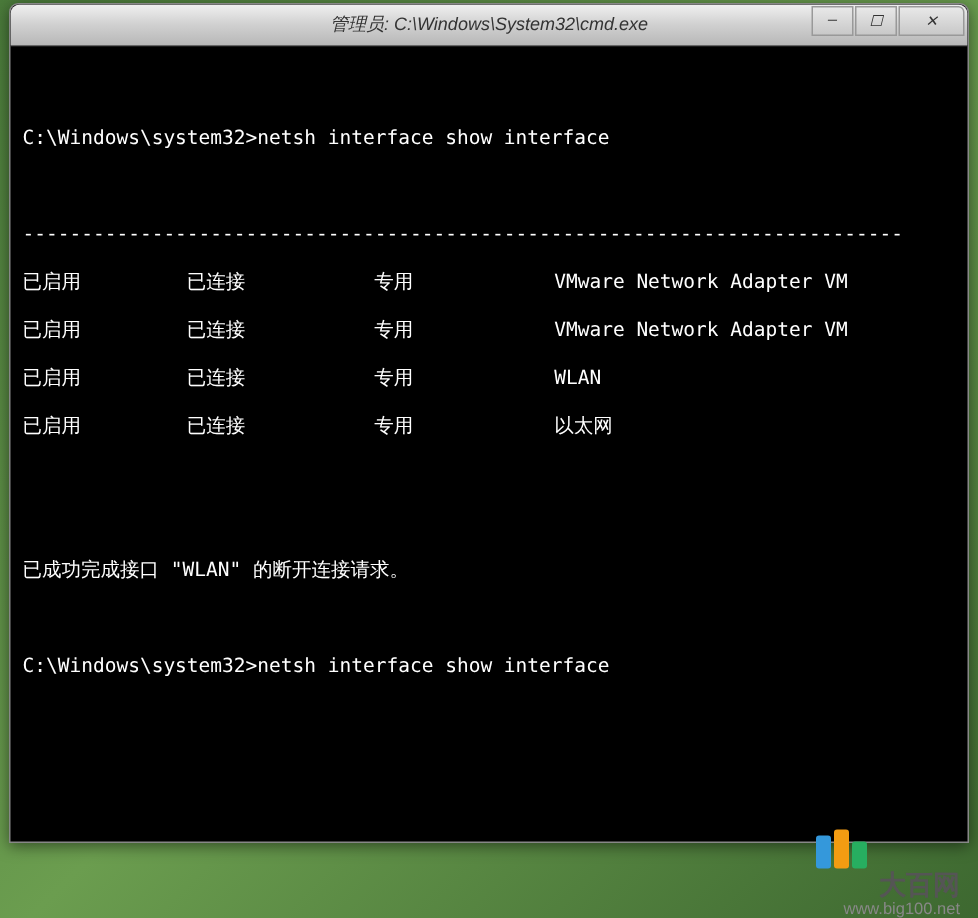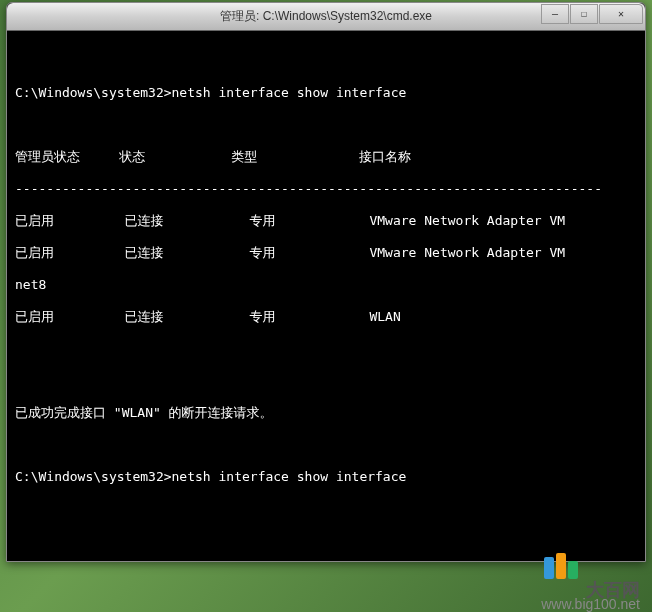--- a/index.html
+++ b/index.html
@@ -24,20 +24,21 @@
     }
     .titlebar {
       height: 28px;
       background: linear-gradient(180deg, #f0f0f0 0%, #d0d0d0 50%, #b8b8b8 100%);
       border-radius: 6px 6px 0 0;
       display: flex;
       align-items: center;
       justify-content: center;
       position: relative;
       border-bottom: 1px solid #666;
+      font-style: italic;
     }
     .titlebar-text {
       color: #333;
       font-size: 12px;
       font-family: "Microsoft YaHei", sans-serif;
     }
     .window-controls {
       position: absolute;
       right: 2px;
       top: 1px;
@@ -92,47 +93,46 @@
       color: #555;
       font-size: 18px;
       font-family: "Microsoft YaHei", sans-serif;
       font-weight: bold;
       margin-top: 48px;
     }
     .wm-url {
       position: absolute;
       bottom: 0;
       right: 12px;
-      font-size: 14px;
+      font-size: 11px;
       color: #888;
       font-family: Arial, sans-serif;
     }
   </style>
 </head>
 <body>
 
 <div class="window">
   <div class="titlebar">
     <span class="titlebar-text">管理员: C:\Windows\System32\cmd.exe</span>
     <div class="window-controls">
       <div class="win-btn">—</div>
       <div class="win-btn">☐</div>
       <div class="win-btn close">✕</div>
     </div>
   </div>
   <div class="terminal">
 <div class="prompt-line"> </div>
 <div class="prompt-line"><span>C:\Windows\system32&gt;</span><span>netsh interface show interface</span></div>
 <div class="prompt-line"> </div>
-<div class="prompt-line"><span>管理员状态</span>     <span>状态</span>           <span>类型</span>             <span>接口名称</span></div>
 <div class="prompt-line divider-line">---------------------------------------------------------------------------</div>
 <div class="prompt-line"><span>已启用</span>         <span>已连接</span>           <span>专用</span>            <span>VMware Network Adapter VM</span></div>
 <div class="prompt-line"><span>已启用</span>         <span>已连接</span>           <span>专用</span>            <span>VMware Network Adapter VM</span></div>
-<div class="prompt-line">net8</div>
 <div class="prompt-line"><span>已启用</span>         <span>已连接</span>           <span>专用</span>            <span>WLAN</span></div>
+<div class="prompt-line"><span>已启用</span>         <span>已连接</span>           <span>专用</span>            <span>以太网</span></div>
 <div class="prompt-line"> </div>
 <div class="prompt-line"> </div>
 <div class="prompt-line">已成功完成接口 "WLAN" 的断开连接请求。</div>
 <div class="prompt-line"> </div>
 <div class="prompt-line"><span>C:\Windows\system32&gt;</span><span>netsh interface show interface</span></div>
 <div class="prompt-line"> </div>
 
 
 
 

